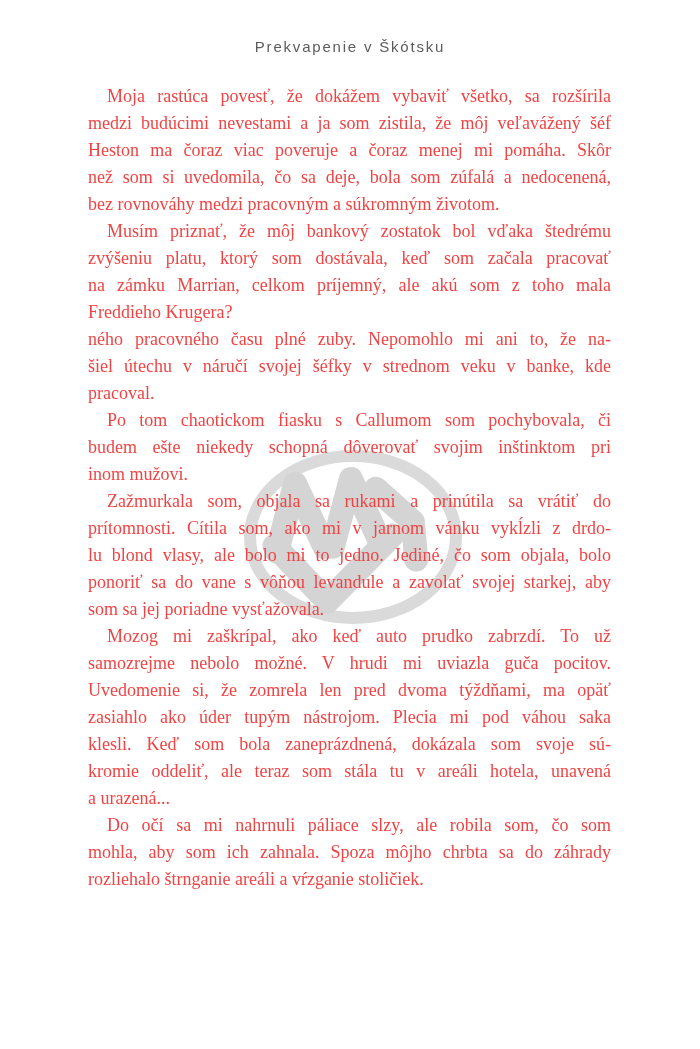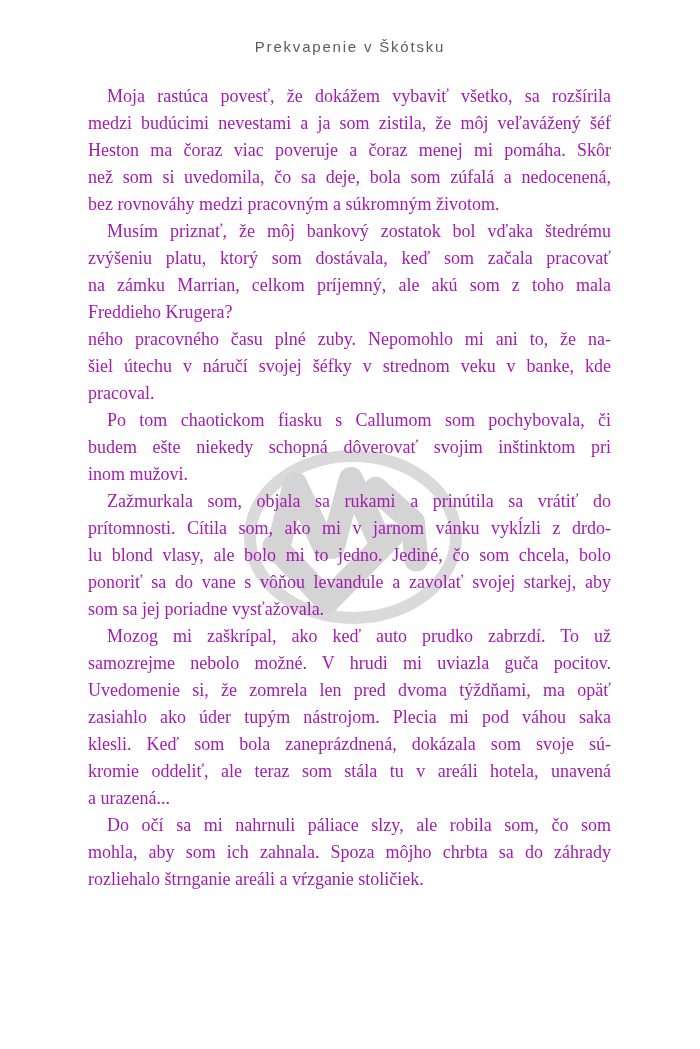--- a/index.html
+++ b/index.html
@@ -34,21 +34,21 @@
     width: 226px;
     height: 180px;
     z-index: 0;
   }
   .text-block {
     position: absolute;
     left: 88px;
     top: 83px;
     width: 523px;
     z-index: 1;
-    color: #a21caf;
+    color: #ef4444;
     font-size: 18px;
   }
   .para { margin: 0; padding: 0; }
   .line {
     height: 27px;
     line-height: 27px;
     white-space: nowrap;
     text-align: justify;
     text-align-last: justify;
     overflow: visible;
@@ -106,21 +106,21 @@
         <div class="line last">pracoval.</div>
       </div>
       <div class="para">
         <div class="line first">Po tom chaotickom fiasku s Callumom som pochybovala, či</div>
         <div class="line">budem ešte niekedy schopná dôverovať svojim inštinktom pri</div>
         <div class="line last">inom mužovi.</div>
       </div>
       <div class="para">
         <div class="line first">Zažmurkala som, objala sa rukami a prinútila sa vrátiť do</div>
         <div class="line">prítomnosti. Cítila som, ako mi v jarnom vánku vykĺzli z drdo-</div>
-        <div class="line">lu blond vlasy, ale bolo mi to jedno. Jediné, čo som chcela, bolo</div>
+        <div class="line">lu blond vlasy, ale bolo mi to jedno. Jediné, čo som objala, bolo</div>
         <div class="line">ponoriť sa do vane s vôňou levandule a zavolať svojej starkej, aby</div>
         <div class="line last">som sa jej poriadne vysťažovala.</div>
       </div>
       <div class="para">
         <div class="line first">Mozog mi zaškrípal, ako keď auto prudko zabrzdí. To už</div>
         <div class="line">samozrejme nebolo možné. V hrudi mi uviazla guča pocitov.</div>
         <div class="line">Uvedomenie si, že zomrela len pred dvoma týždňami, ma opäť</div>
         <div class="line">zasiahlo ako úder tupým nástrojom. Plecia mi pod váhou saka</div>
         <div class="line">klesli. Keď som bola zaneprázdnená, dokázala som svoje sú-</div>
         <div class="line">kromie oddeliť, ale teraz som stála tu v areáli hotela, unavená</div>

